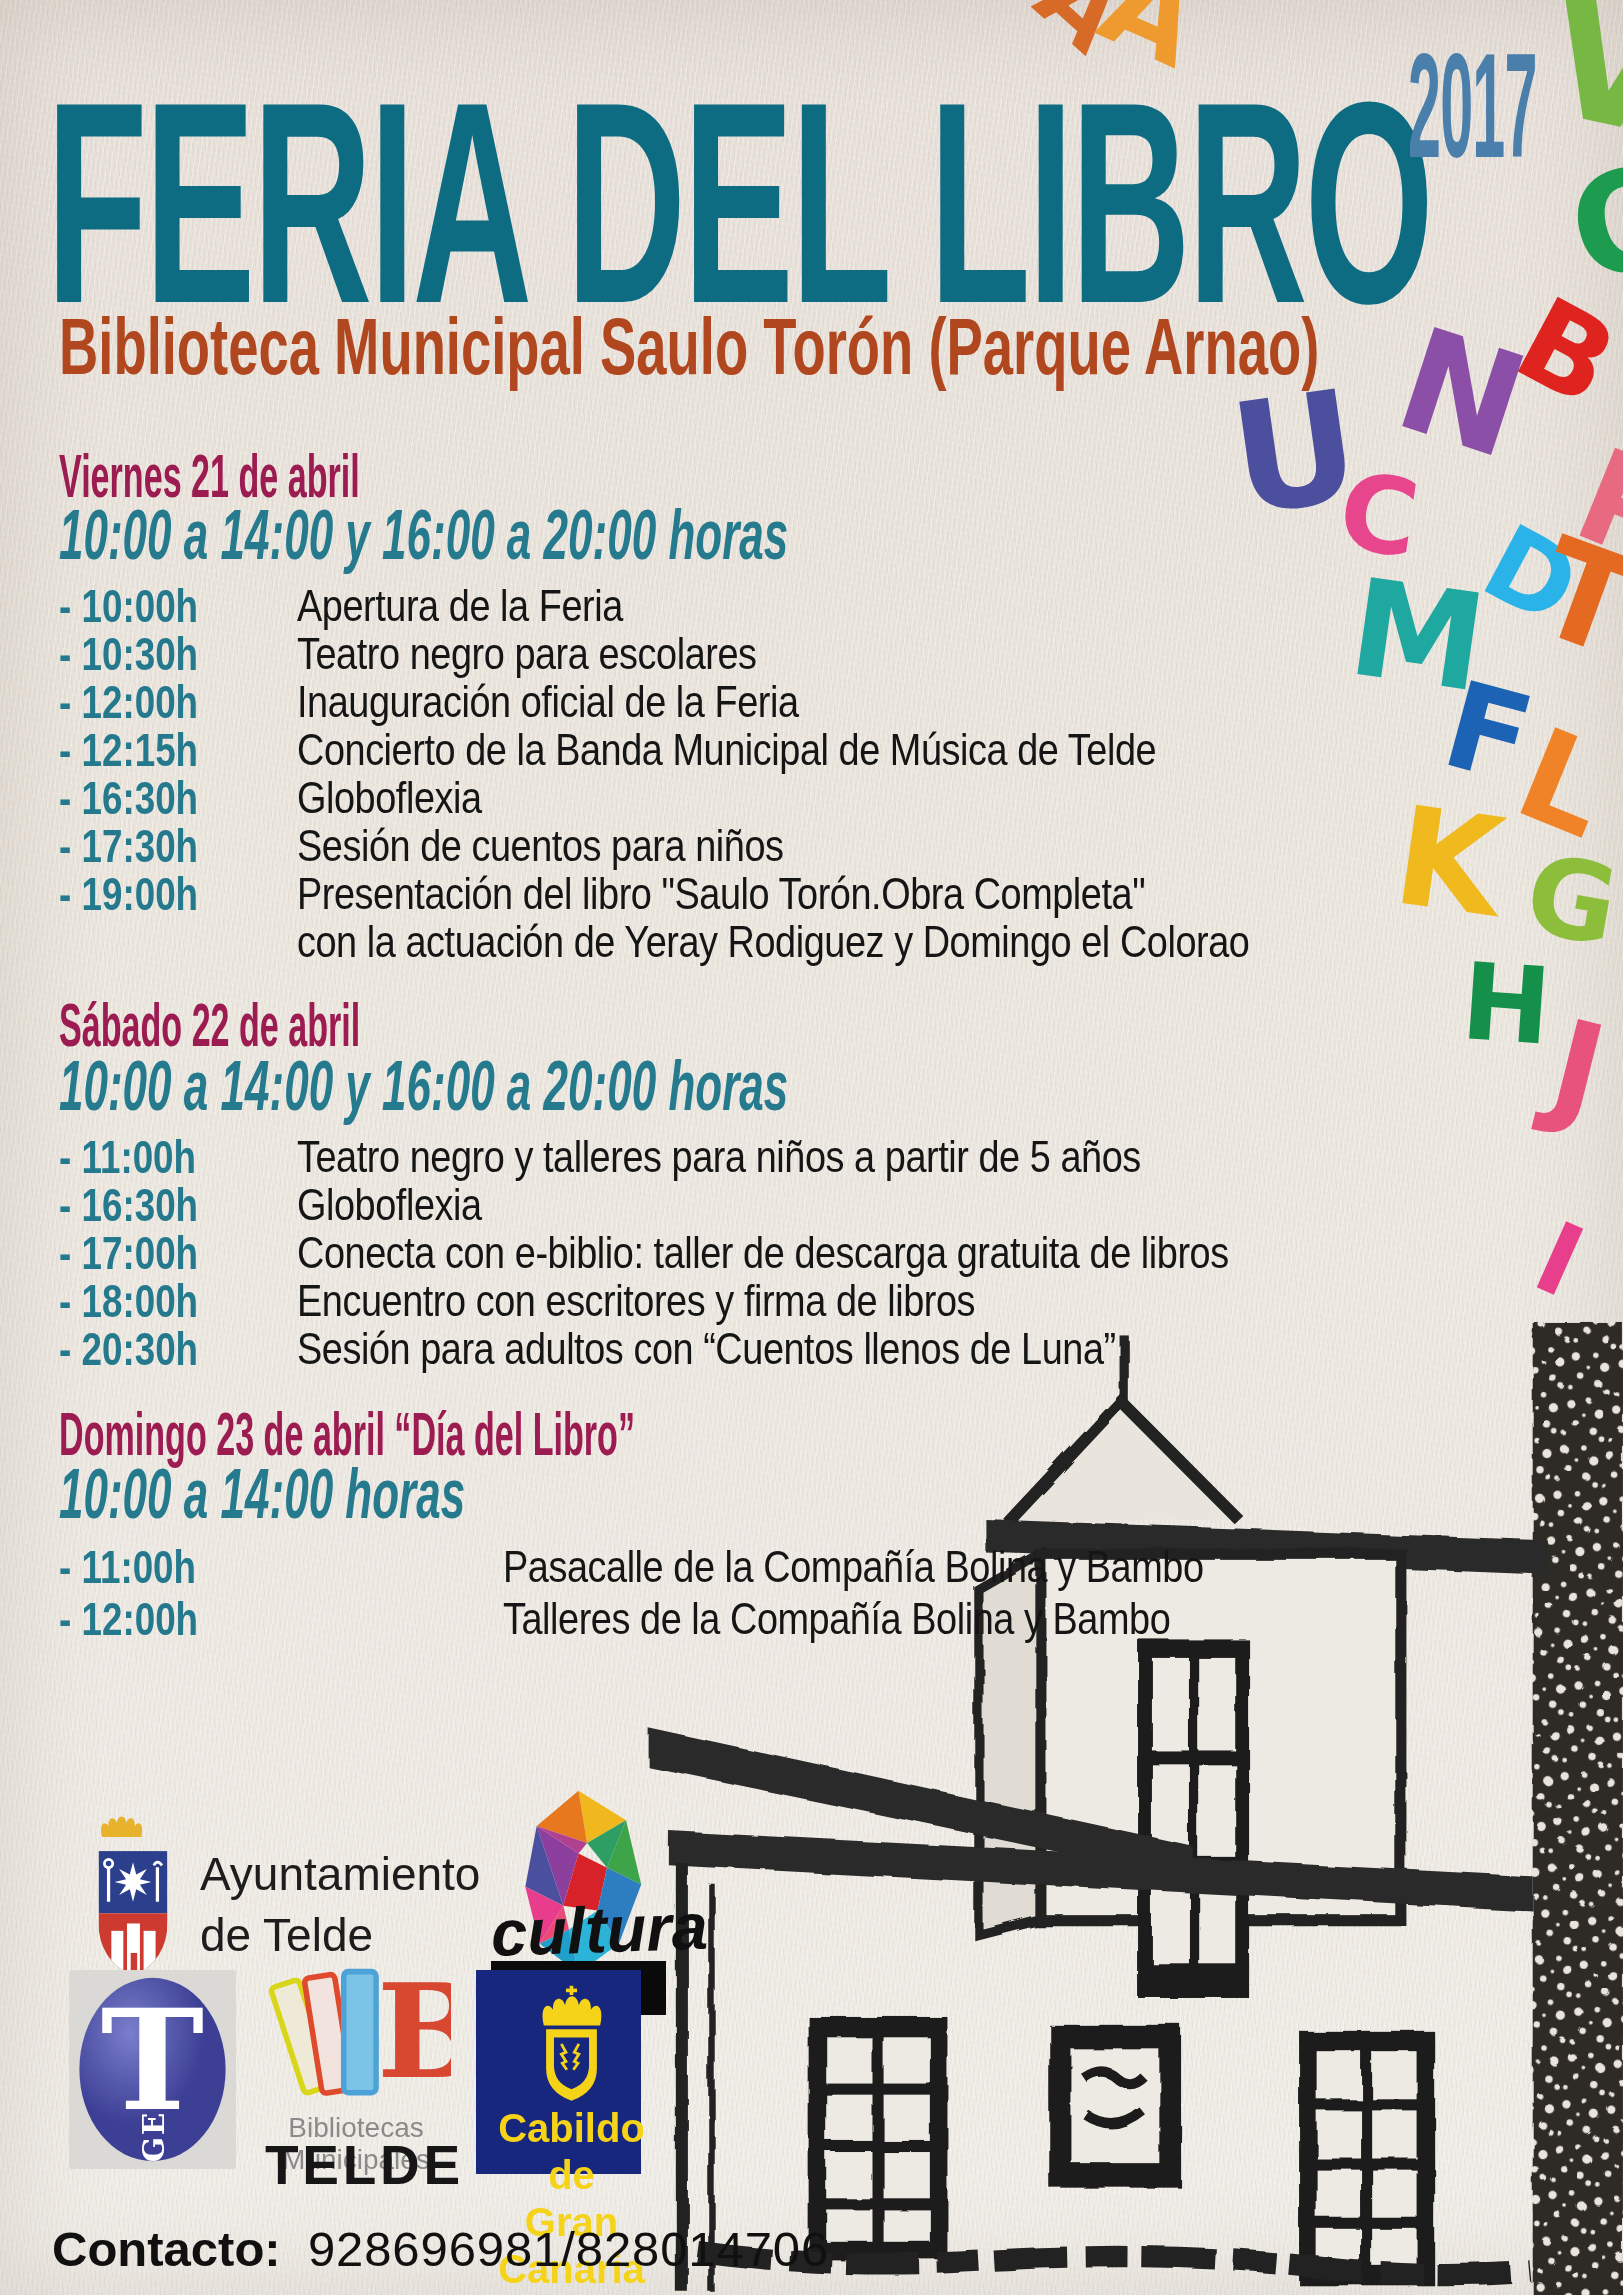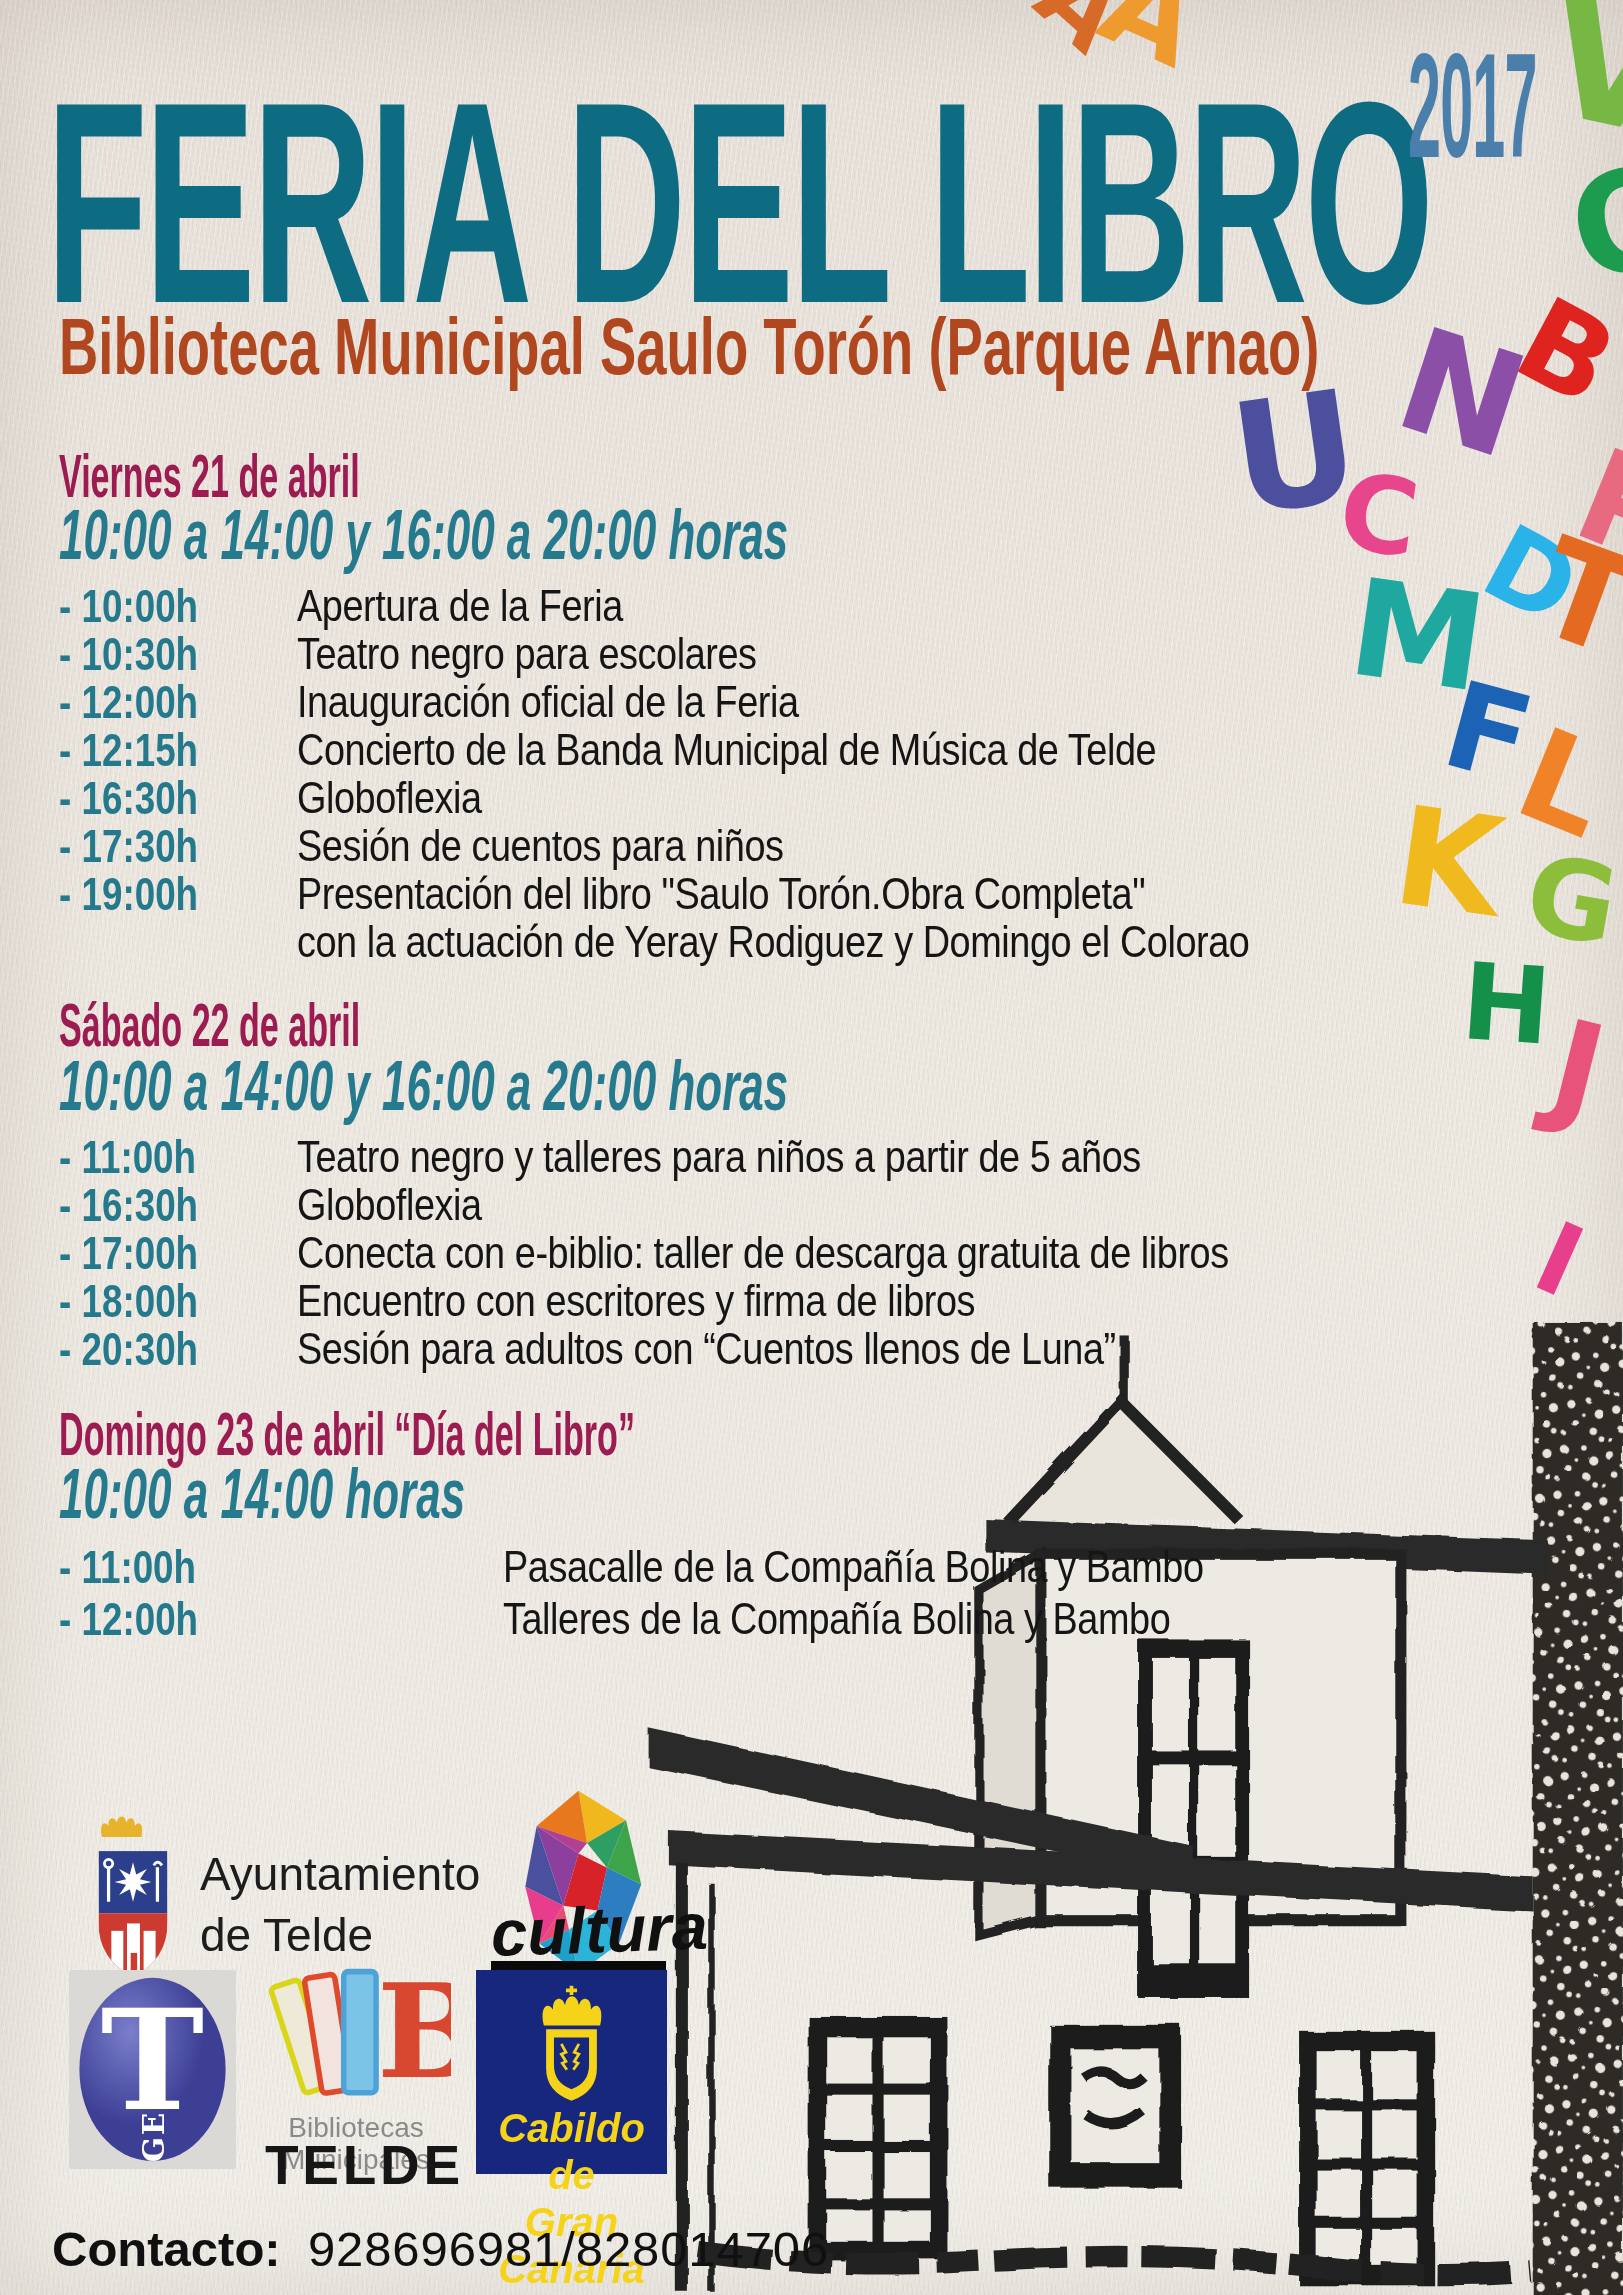--- a/index.html
+++ b/index.html
@@ -32,21 +32,21 @@
   .decor span{position:absolute; font-weight:bold; font-family:"DejaVu Sans",sans-serif; line-height:1;}
   .logos-txt{position:absolute; color:#1d1d1d; font-size:46px; line-height:61px;}
   .cultura-word{position:absolute; left:491px; top:1893px; width:176px; text-align:center;
       color:#101010; font-size:65px; font-weight:bold; font-style:italic; transform:rotate(-2deg);}
   .telde-box{position:absolute; left:491px; top:1961px; width:175px; height:54px; background:#0a0a0a;
       color:#ffffff; font-size:43px; line-height:54px; text-align:center; letter-spacing:12px; font-weight:bold;}
   .gestel{position:absolute; left:69px; top:1970px; width:167px; height:199px; background:#dbd9d6; border-radius:2.8px;}
   .biblio-cap{position:absolute; left:259px; top:2100px; width:194px; text-align:center; color:#8a8a8a; font-size:28px;margin-top:12px;}
   .biblio-name{position:absolute; left:265px; top:2133px; width:194px; text-align:center; color:#161616;
       font-size:55px; font-weight:bold; letter-spacing:3.7px;}
-  .cabildo{position:absolute; left:476px; top:1970px; width:191px; height:204px; background:#17277e;font-style:italic;}
+  .cabildo{position:absolute; left:476px; top:1970px; width:165px; height:204px; background:#17277e;}
   .cabildo-name{position:absolute; left:0; top:135px; width:191px; text-align:center; color:#f5d318;
       font-weight:bold; font-size:40px; line-height:47px;}
   .contact{position:absolute; left:52px; top:2221px; color:#101010; font-size:49px;}
   .contact b{letter-spacing:0px;} .contact span.num{letter-spacing:0.9px; font-weight:normal;}
   svg text{font-family:"DejaVu Serif", serif;}
 </style>
 </head>
 <body>
 
 <div class="poster">

